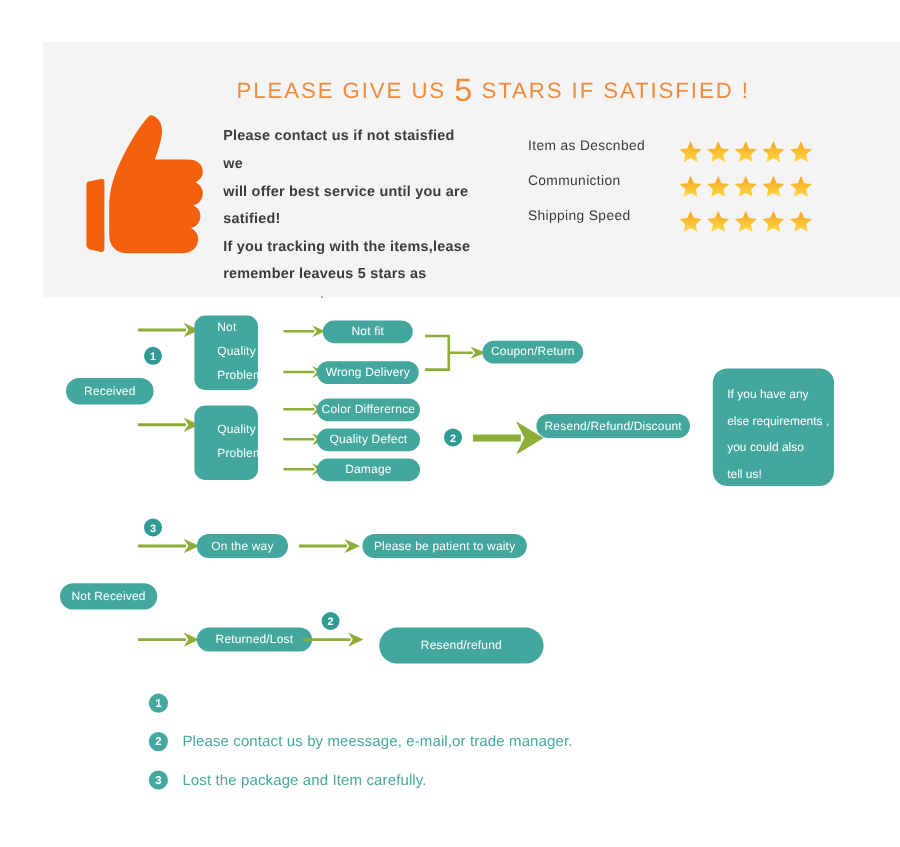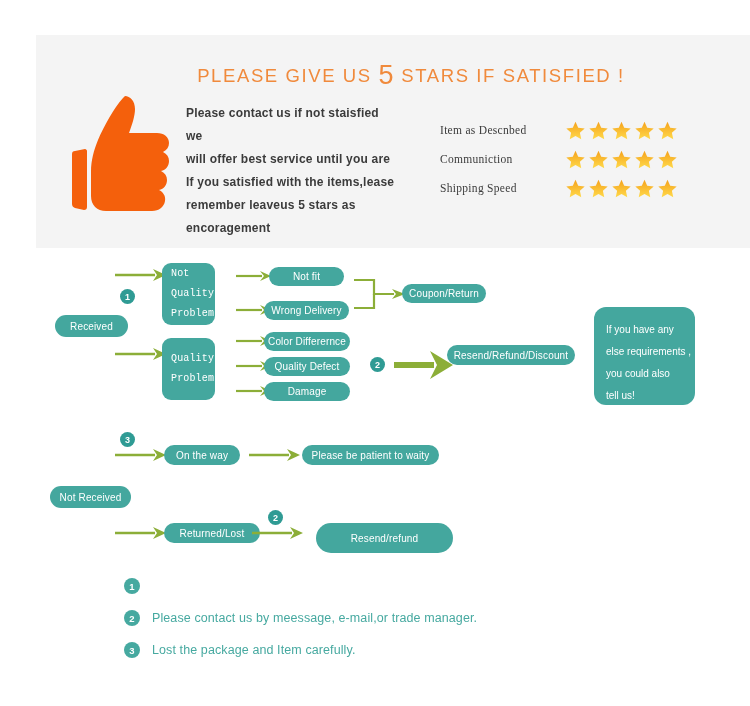--- a/index.html
+++ b/index.html
@@ -48,21 +48,21 @@
     letter-spacing:.2px;
     font-weight:bold;
   }
   .contact-text p{margin:0;}
 
   
   .ratings{
     position:absolute;left:404px;top:116px;width:260px;
   }
   .rating-row{
-    display:flex;align-items:center;height:28px;margin-bottom:1px;font-family:Liberation Serif, serif;
+    display:flex;align-items:flex-start;height:28px;margin-bottom:1px;
   }
   .rating-label{
     width:125px;color:#3b3b3b;font-size:11.5px;letter-spacing:.3px;
   }
   .stars{display:flex;gap:2px;}
   .star{width:21px;height:21px;display:block;}
 
   
   .flow{position:absolute;left:0;top:248px;width:750px;height:458px;background:#fff;}
 
@@ -81,23 +81,22 @@
   }
   .block{
     position:absolute;
     background:#44a79e;
     color:#ffffff;
     border-radius:9px;
     font-size:10px;
     letter-spacing:.15px;
     display:flex;flex-direction:column;align-items:flex-start;justify-content:center;
     box-sizing:border-box;
-    padding-left:9px;
+    padding-left:19px;
     line-height:20px;
-    font-family:Liberation Mono, monospace;
   }
   .notebox{
     position:absolute;
     background:#44a79e;
     color:#ffffff;
     border-radius:12px;
     font-size:10px;
     line-height:22px;
     box-sizing:border-box;
     padding:12px 10px 10px 12px;
@@ -158,21 +157,22 @@
         <path d="M12 62 C12 60 13 59 15 59 L25 57 C26 57 27 58 27 59
                  L27 115 C27 117 26 118 24 118 L15 116
                  C13 115 12 114 12 112 Z"></path>
       </g>
     </svg>
   </div>
 
   <div class="contact-text">
     <p>Please contact us if not staisfied we</p>
     <p>will offer best service until you are</p>
-    <p>If you satisfied with the items,lease</p>
+    <p>satified!</p>
+    <p>If you tracking with the items,lease</p>
     <p>remember leaveus 5 stars as</p>
     <p>encoragement</p>
   </div>
 
   <div class="ratings">
 
     <div class="rating-row">
       <div class="rating-label">Item as Descnbed</div>
       <div class="stars">
         <svg class="star" viewBox="0 0 24 24">

